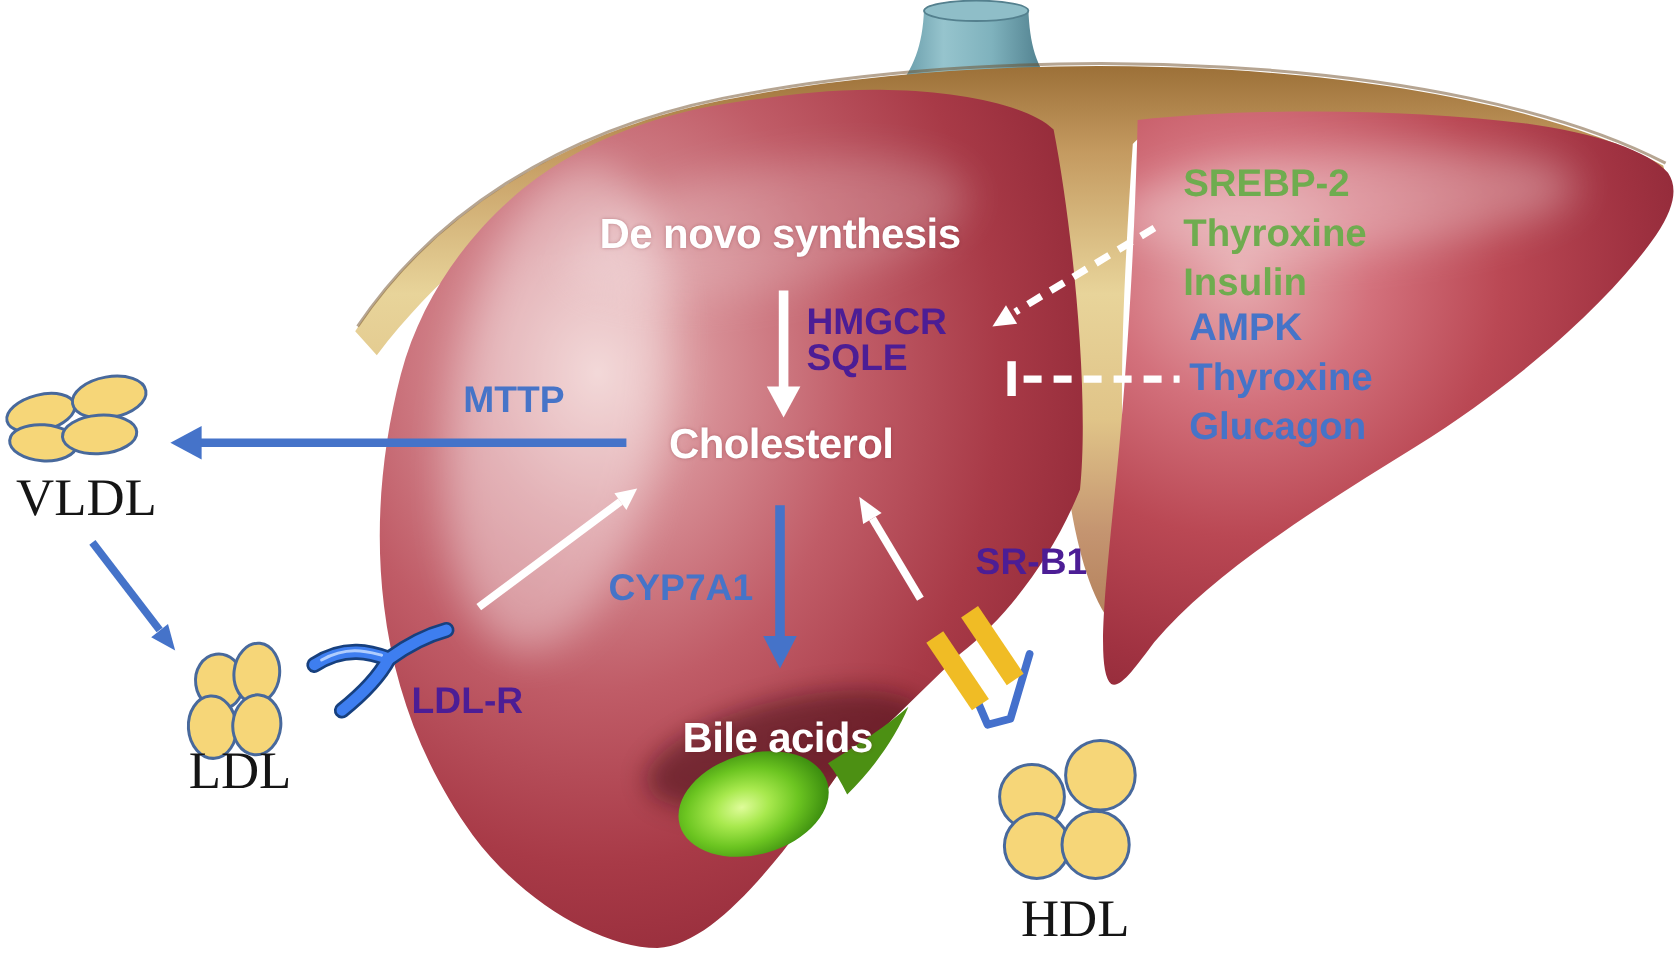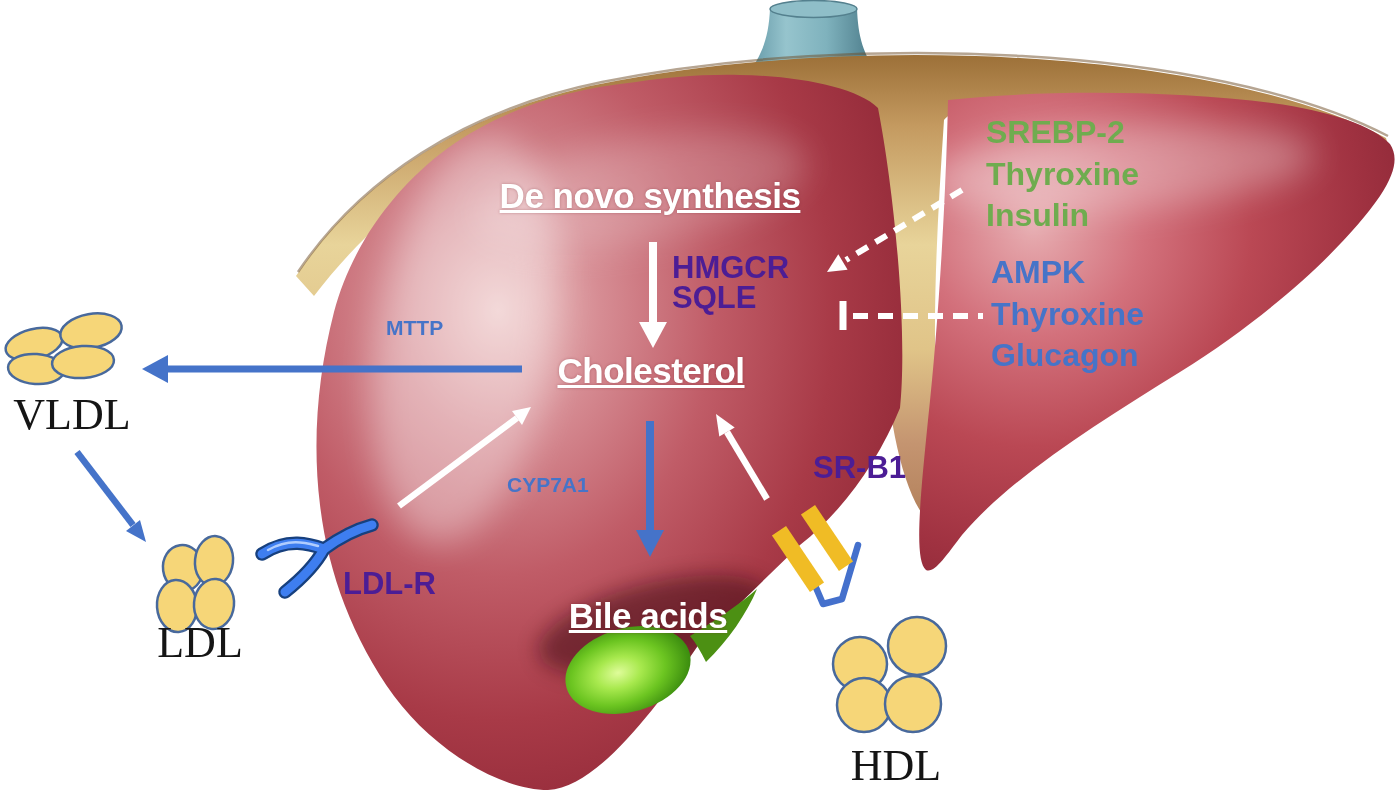--- a/index.html
+++ b/index.html
@@ -2,27 +2,27 @@
 <html><head>
 <meta charset="utf-8">
 <style>
   html,body { margin:0; padding:0; background:#ffffff; }
   #stage {
     position:relative; width:1400px; height:796px; overflow:hidden;
     background:#ffffff; font-family:"Liberation Sans", sans-serif;
   }
   #stage svg { position:absolute; left:0; top:0; }
   .lbl { position:absolute; font-weight:700; white-space:nowrap; line-height:1; }
-  .lbl.center { transform:translateX(-50%);text-decoration:underline; }
+  .lbl.center { transform:translateX(-50%); }
   .white-lbl { color:#ffffff; font-size:35px; text-shadow:0 0 3px rgba(110,25,35,.35); letter-spacing:-0.5px; }
   .green-lbl { color:#4c1d95; font-size:31px; }
-  .blue-lbl  { color:#4674C8; font-size:21px; }
+  .blue-lbl  { color:#4674C8; font-size:31px; }
   .stack { position:absolute; font-weight:700; font-size:32px; }
   .stack span { display:block; line-height:41.5px; }
-  .stack.green { color:#6FAC4F; }
+  .stack.green { color:#6FAC4F;margin-top:20px; }
   .stack.blue  { color:#4674C8; }
   .serif-lbl { position:absolute; font-family:"Liberation Serif", serif; font-weight:400;
                color:#151515; font-size:44px; line-height:1; transform:translateX(-50%); white-space:nowrap; }
 </style>
 </head>
 <body>
 
 <div id="stage">
 
 <svg width="1400" height="796" viewBox="0 0 1400 796">

